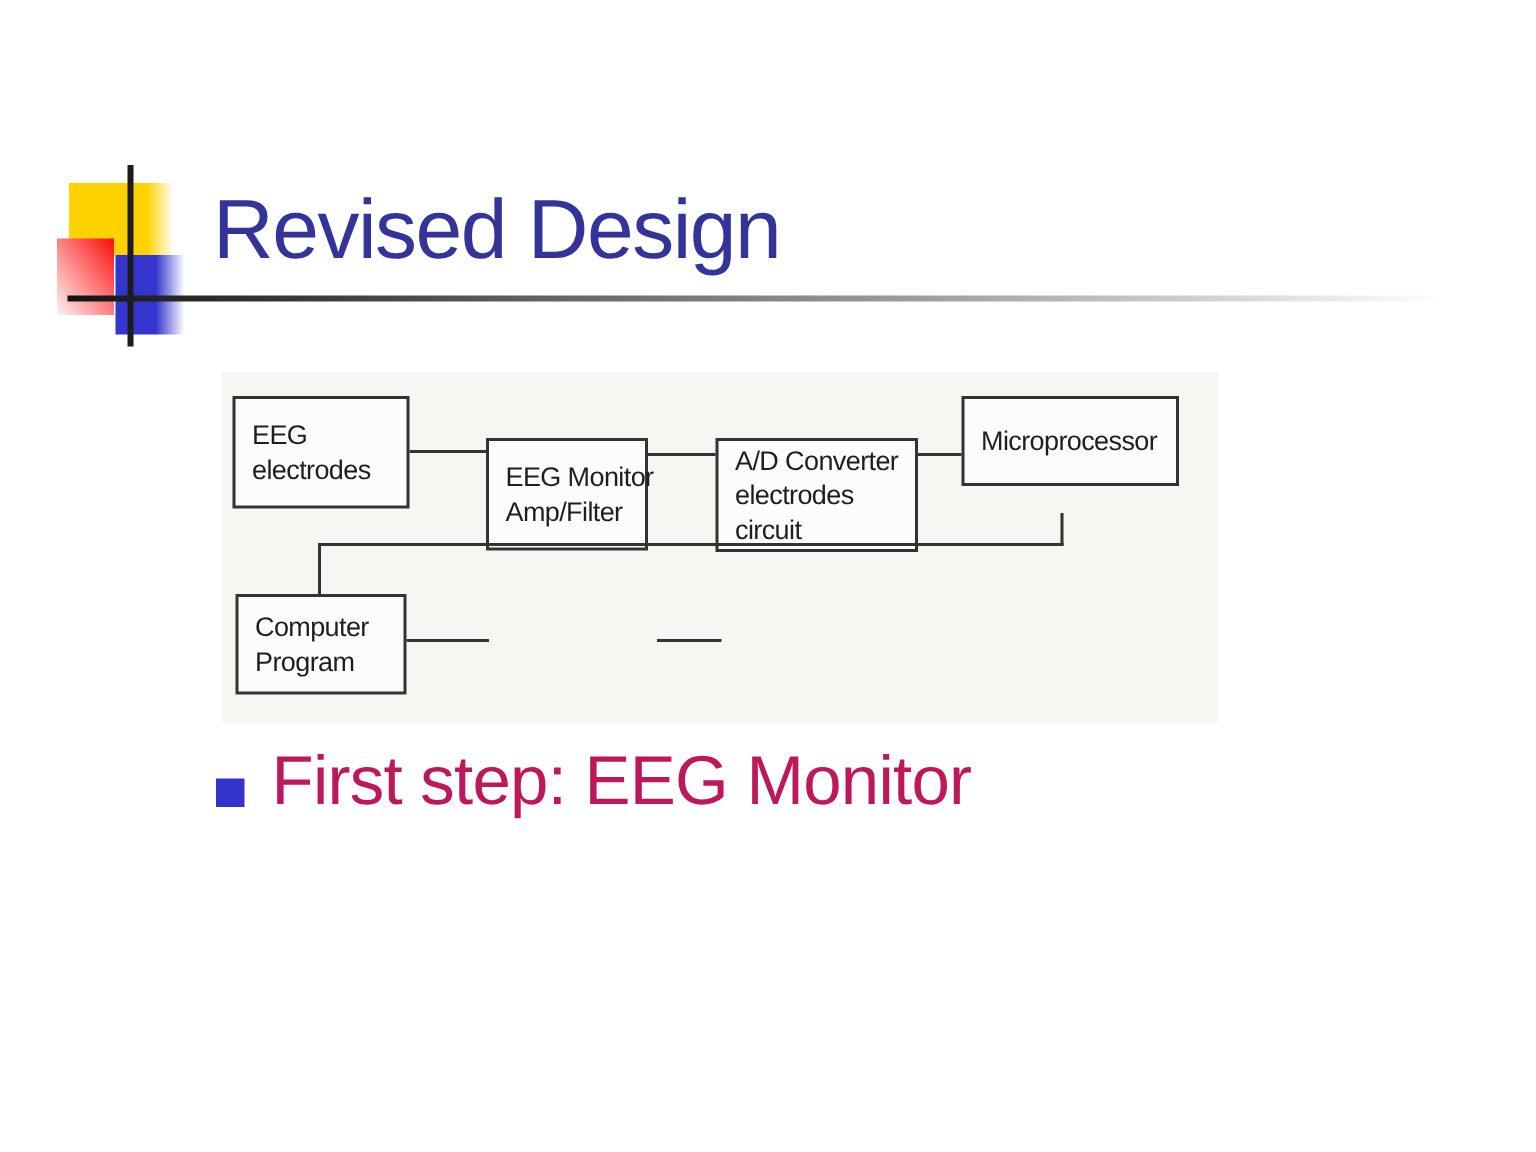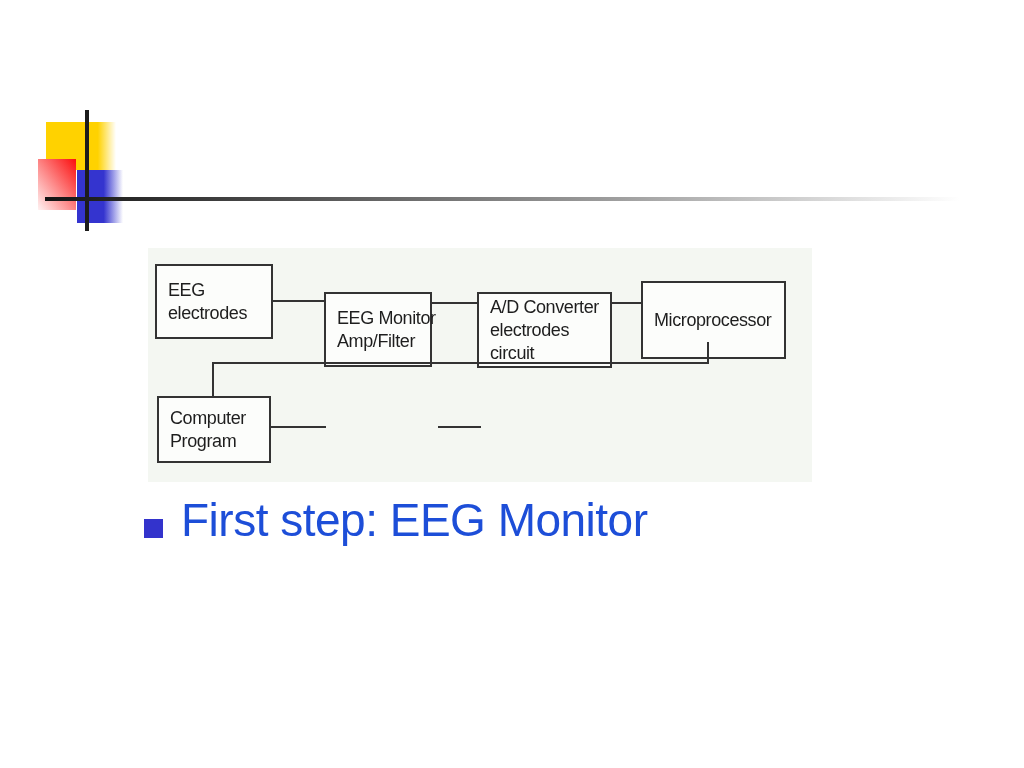--- a/index.html
+++ b/index.html
@@ -24,50 +24,51 @@
   .panel { position:absolute; left:148px; top:248px; width:664px; height:234px; background:#f4f7f2; }
 
   .dbox { position:absolute; box-sizing:border-box; border:2px solid #333333; background:#fcfdfb;
     display:flex; flex-direction:column; justify-content:center; padding-left:11px;
     font-size:18px; line-height:23px; letter-spacing:-0.4px; color:#1e1e1e; }
   .dbox span { display:block; white-space:nowrap; }
 
   .b1 { left:155px; top:264px; width:118px; height:75px; }
   .b2 { left:324px; top:264px; width:108px; height:75px;margin-top:28px; }
   .b3 { left:477px; top:264px; width:135px; height:76px;margin-top:28px; }
-  .b4 { left:641px; top:264px; width:145px; height:78px;margin-top:17px; }
+  .b4 { left:641px; top:264px; width:145px; height:60px; }
   .b5 { left:157px; top:396px; width:114px; height:67px;justify-content:center; }
   .b6 { left:326px; top:392px; width:112px; height:70px; }
   .b7 { left:481px; top:394px; width:129px; height:71px; }
 
   .conn { position:absolute; background:#333333; }
   .c1 { left:273px; top:300px; width:51px;  height:2px; }
   .c2 { left:432px; top:302px; width:45px;  height:2px; }
   .c3 { left:612px; top:302px; width:29px;  height:2px; }
   .c4 { left:707px; top:342px; width:2px;   height:22px; }
   .c5 { left:212px; top:362px; width:497px; height:2px; }
   .c6 { left:212px; top:364px; width:2px;   height:32px; }
   .c7 { left:271px; top:426px; width:55px;  height:2px; }
   .c8 { left:438px; top:426px; width:43px;  height:2px; }
 
   .bullet-marker { position:absolute; left:144px; top:519px; width:19px; height:19px; background:#3333cc; }
   .bullet-text { position:absolute; left:181px; top:494px; font-size:46px; line-height:52px;
-    letter-spacing:-0.5px; color:#1d4ed8; white-space:nowrap; }
+    letter-spacing:-0.5px; color:#be185d; white-space:nowrap; }
 </style>
 </head>
 <body>
 
 <div class="slide">
 
   <div class="sq-yellow"></div>
   <div class="sq-red"></div>
   <div class="sq-blue"></div>
   <div class="v-line"></div>
   <div class="h-rule"></div>
 
+  <h1 class="title">Revised Design</h1>
 
   <div class="panel"></div>
 
   <div class="dbox b1">
     <span>EEG</span>
     <span>electrodes</span>
   </div>
   <div class="dbox b2">
     <span>EEG Monitor</span>
     <span>Amp/Filter</span>

